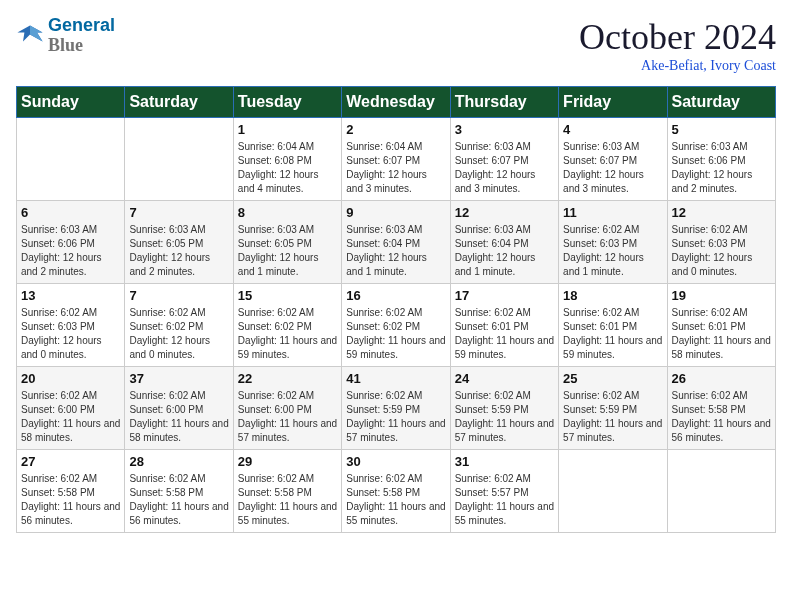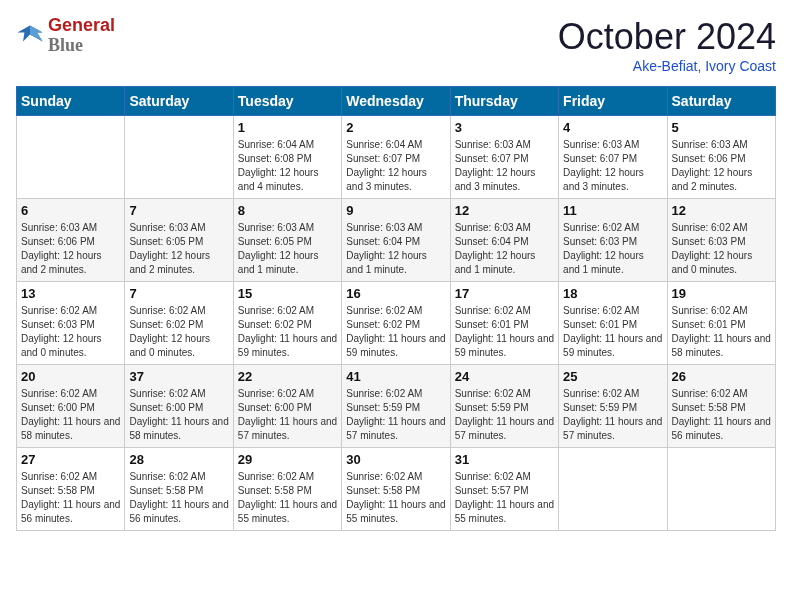--- a/index.html
+++ b/index.html
@@ -21,49 +21,50 @@
       align-items: center;
       gap: 4px;
     }
     .logo-text {
       font-size: 18px;
       font-weight: bold;
       color: #1a1a2e;
       line-height: 1.1;
     }
     .logo-text span {
-      color: #b91c1c;
+      color: #0369a1;
     }
     .logo-bird {
       width: 28px;
       height: 28px;
     }
     .title-block {
       text-align: right;
+      font-family: Liberation Serif, serif;
     }
     .month-title {
       font-size: 36px;
       font-weight: 300;
       color: #1a1a2e;
     }
     .subtitle {
       font-size: 14px;
       color: #1d4ed8;
     }
     .calendar {
       width: 100%;
       border-collapse: collapse;
       font-size: 11px;
     }
     .calendar th {
-      background: #0369a1;
+      background: #14532d;
       color: #fff;
       padding: 6px 4px;
       text-align: left;
-      font-size: 14px;
+      font-size: 16px;
       font-weight: bold;
       border: 1px solid #2a6db5;
     }
     .calendar td {
       vertical-align: top;
       border: 1px solid #ccc;
       padding: 4px;
       width: calc(100% / 7);
       min-height: 80px;
       background: #fff;

